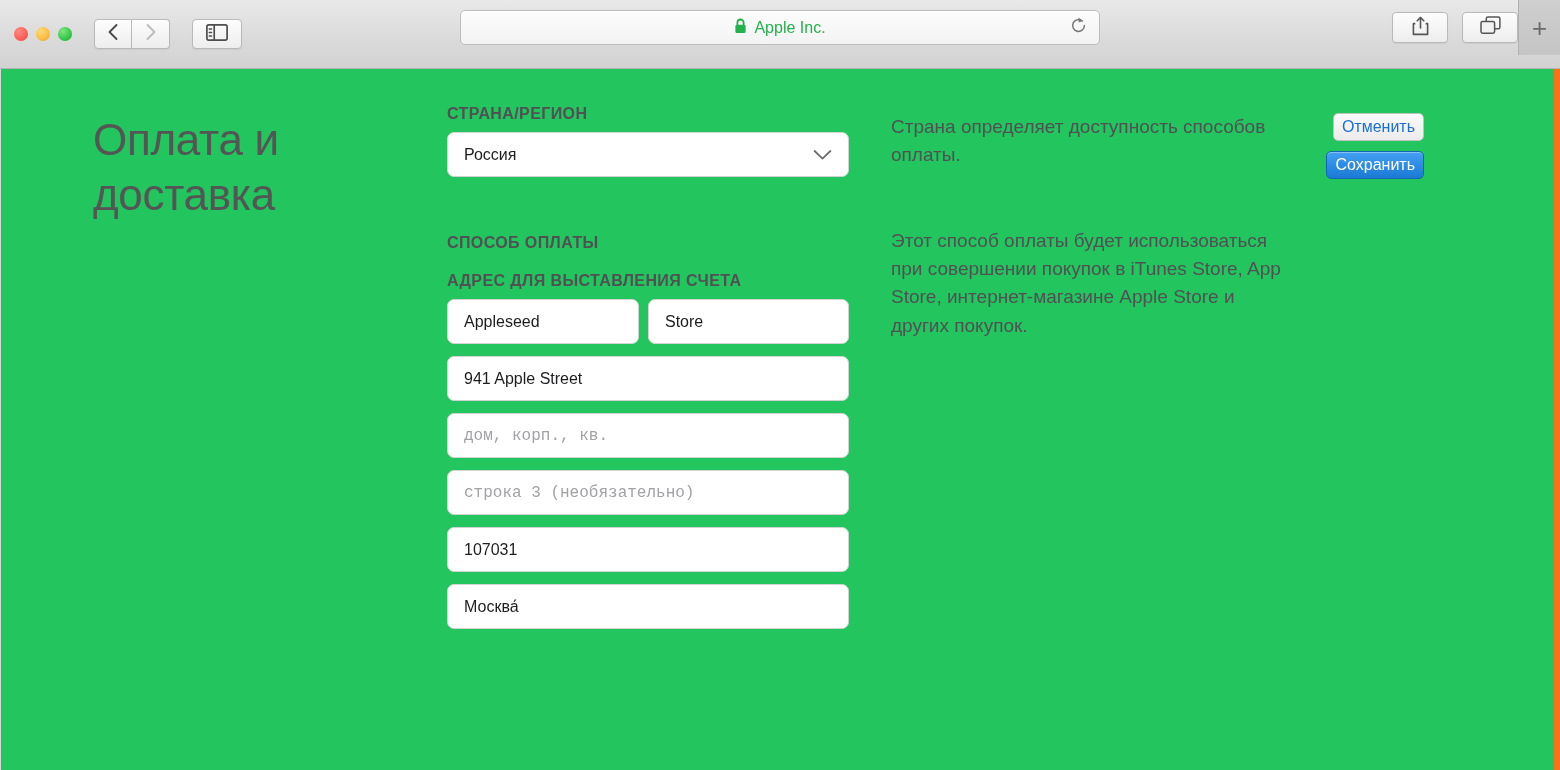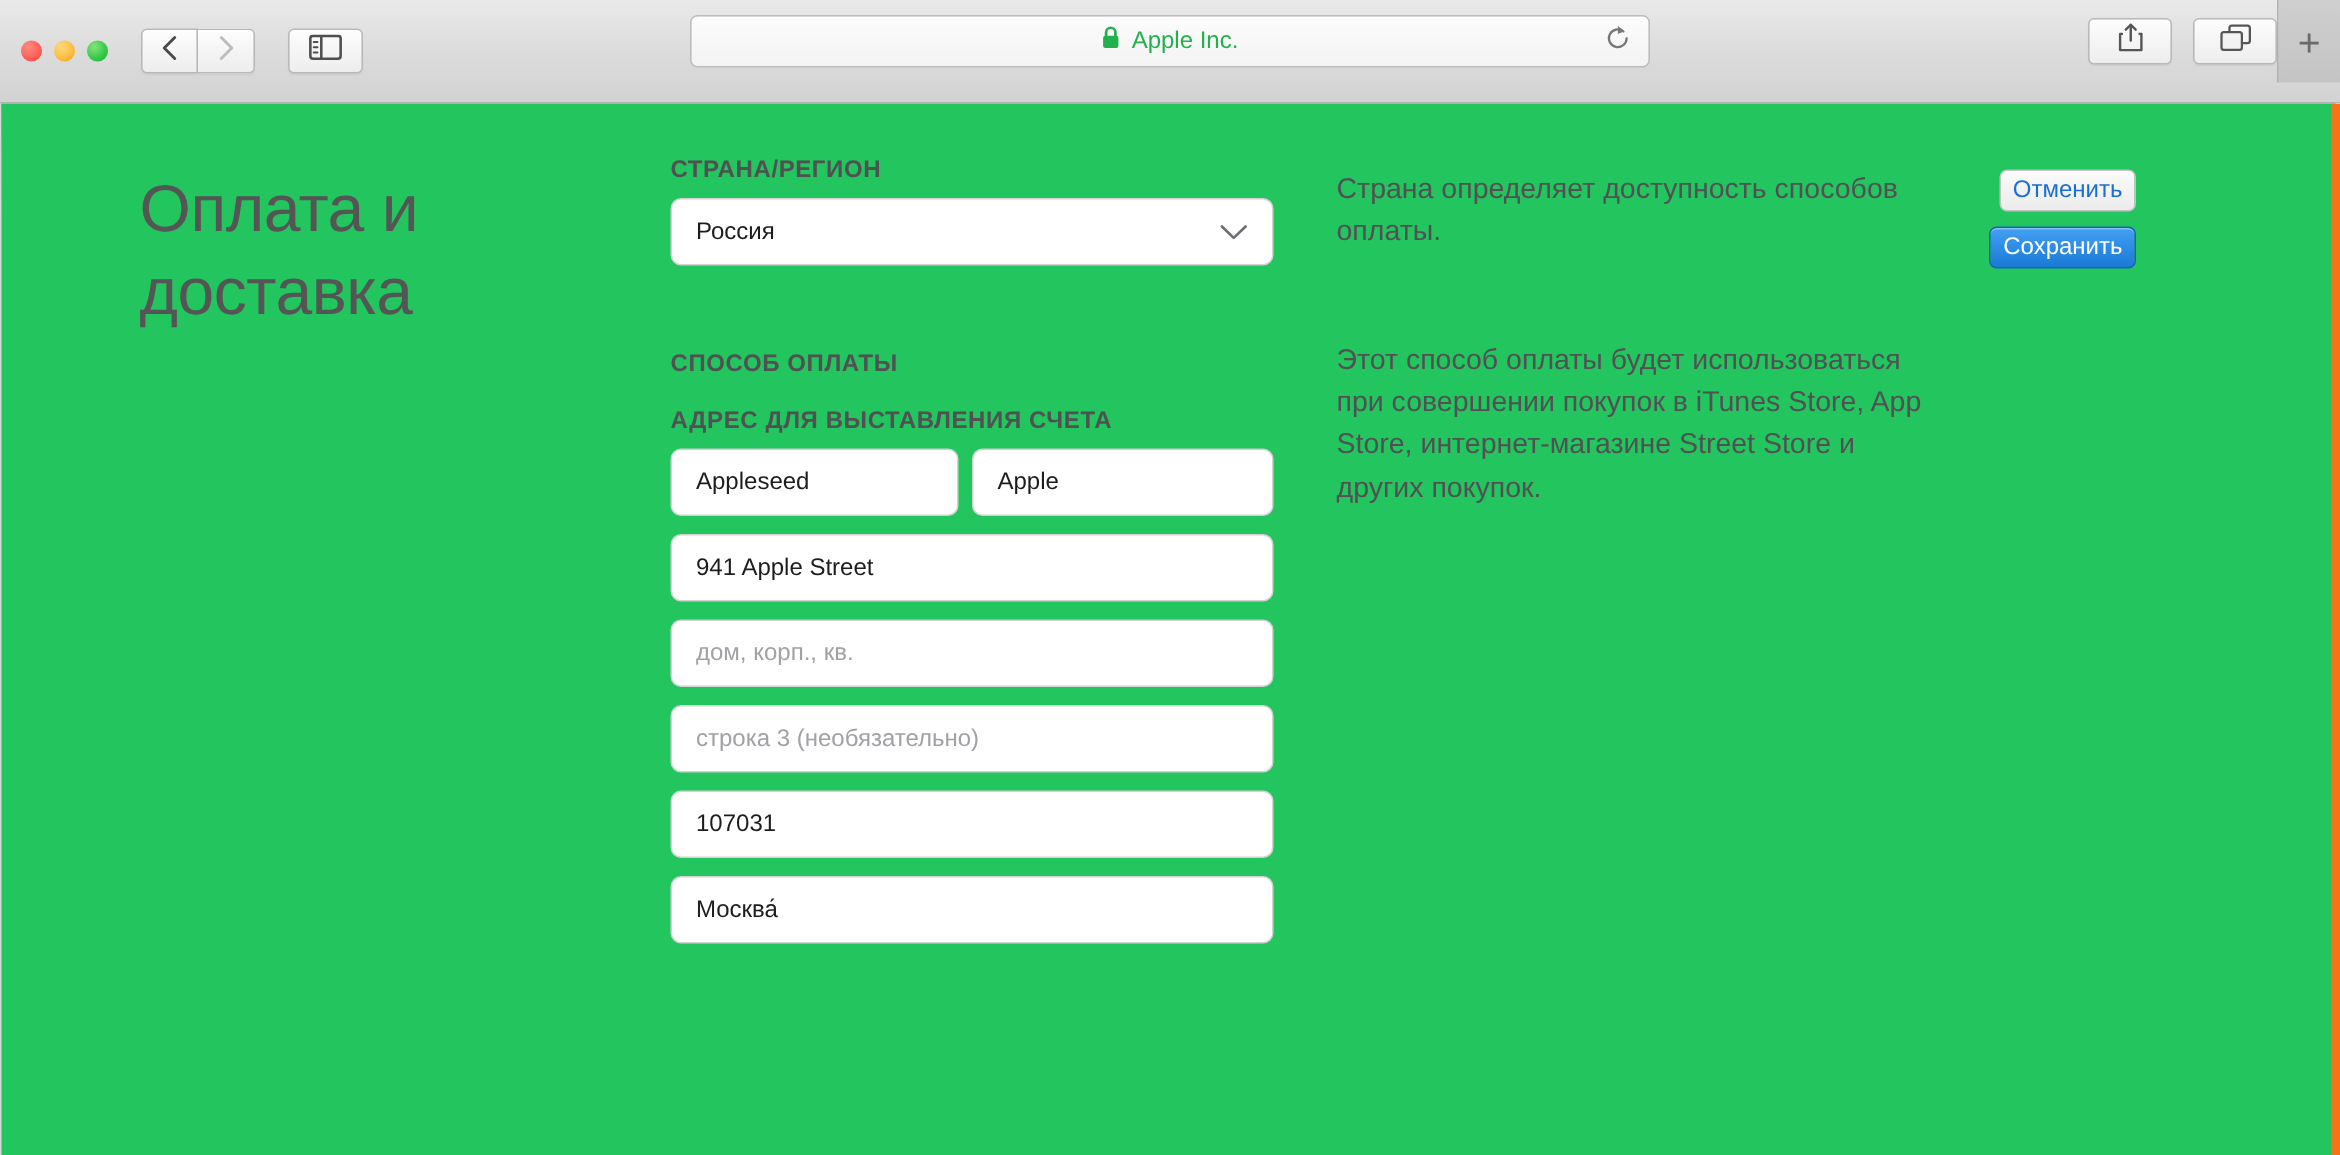--- a/index.html
+++ b/index.html
@@ -174,21 +174,21 @@
     height: 45px;
     border: 1px solid #d2d2d2;
     border-radius: 7px;
     background: #ffffff;
     display: flex;
     align-items: center;
     padding: 0 16px;
     font-size: 16px;
     color: #1d1d1f;
   }
-  .control.placeholder { color: #a1a1a6; }
+  .control.placeholder { color: #a1a1a6; font-family: Liberation Mono, monospace; }
 
   .select {
     justify-content: space-between;
     position: relative;
   }
   .chevron { color: #6e6e73; display: flex; align-items: center; }
 
   .gap-lg { height: 57px; }
   .gap-sm { height: 12px; }
   .gap-xs { height: 11px; }
@@ -353,21 +353,21 @@
       <div class="gap-lg"></div>
 
       <div class="field-label">СПОСОБ ОПЛАТЫ</div>
 
       <div class="gap-xs"></div>
 
       <div class="field-label">АДРЕС ДЛЯ ВЫСТАВЛЕНИЯ СЧЕТА</div>
 
       <div class="name-row">
         <div class="control">Appleseed</div>
-        <div class="control">Apple</div>
+        <div class="control">Store</div>
       </div>
 
       <div class="gap-sm"></div>
       <div class="control">941 Apple Street</div>
 
       <div class="gap-sm"></div>
       <div class="control placeholder">дом, корп., кв.</div>
 
       <div class="gap-sm"></div>
       <div class="control placeholder">строка 3 (необязательно)</div>
@@ -375,21 +375,21 @@
       <div class="gap-sm"></div>
       <div class="control">107031</div>
 
       <div class="gap-sm"></div>
       <div class="control">Москва́</div>
     </div>
 
     <div class="help-col">
       <div class="help-text">Страна определяет доступность способов оплаты.</div>
       <div class="help-gap"></div>
-      <div class="help-text">Этот способ оплаты будет использоваться при совершении покупок в iTunes Store, App Store, интернет-магазине Street Store и других покупок.</div>
+      <div class="help-text">Этот способ оплаты будет использоваться при совершении покупок в iTunes Store, App Store, интернет-магазине Apple Store и других покупок.</div>
     </div>
 
     <div class="actions">
       <div class="btn btn-cancel">Отменить</div>
       <div class="btn btn-save">Сохранить</div>
     </div>
 
   </div>
 </div>
 

